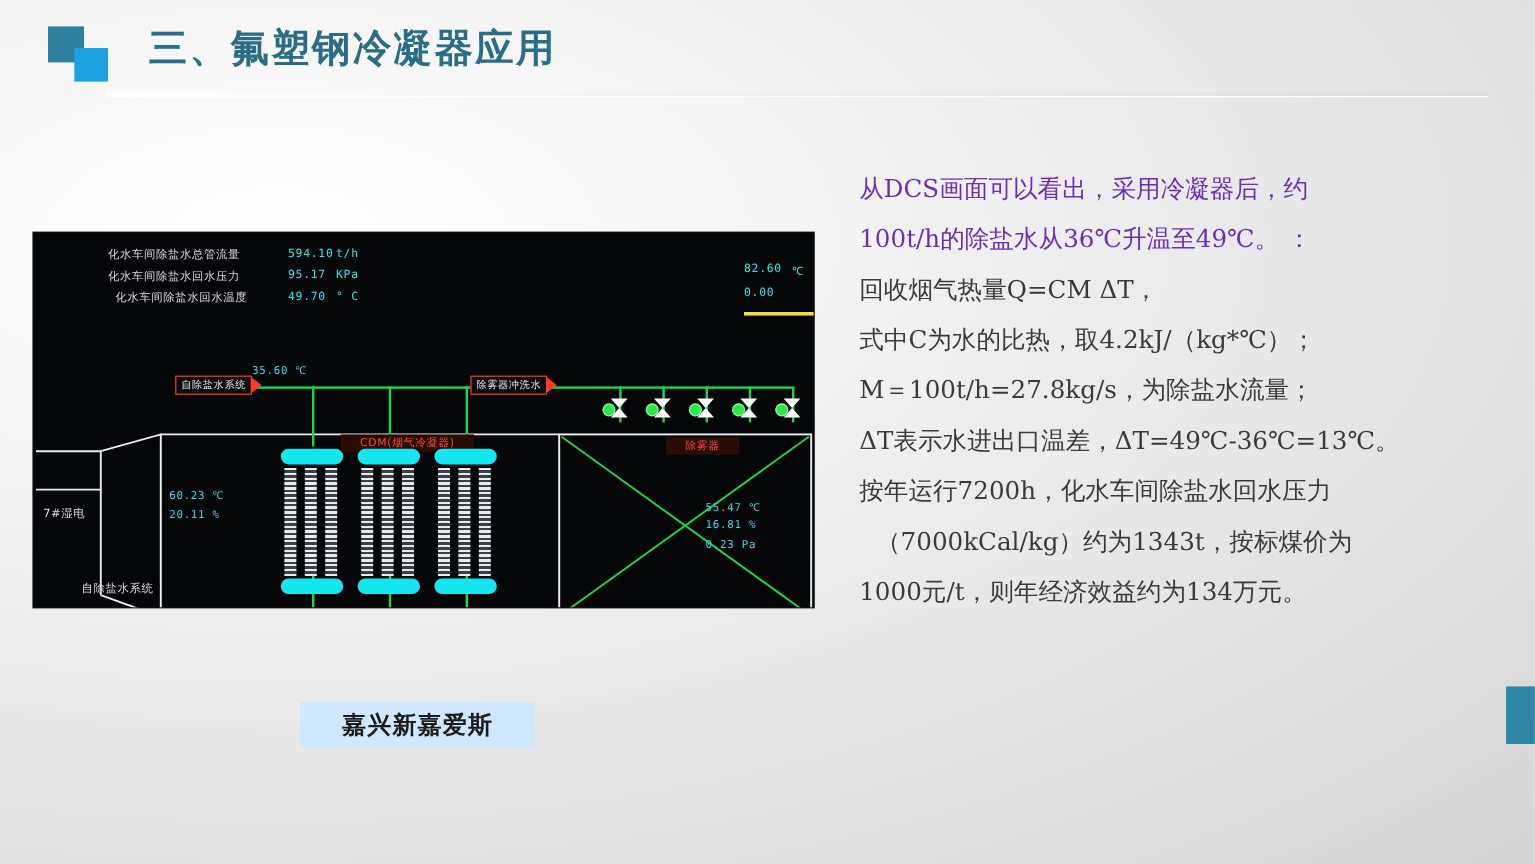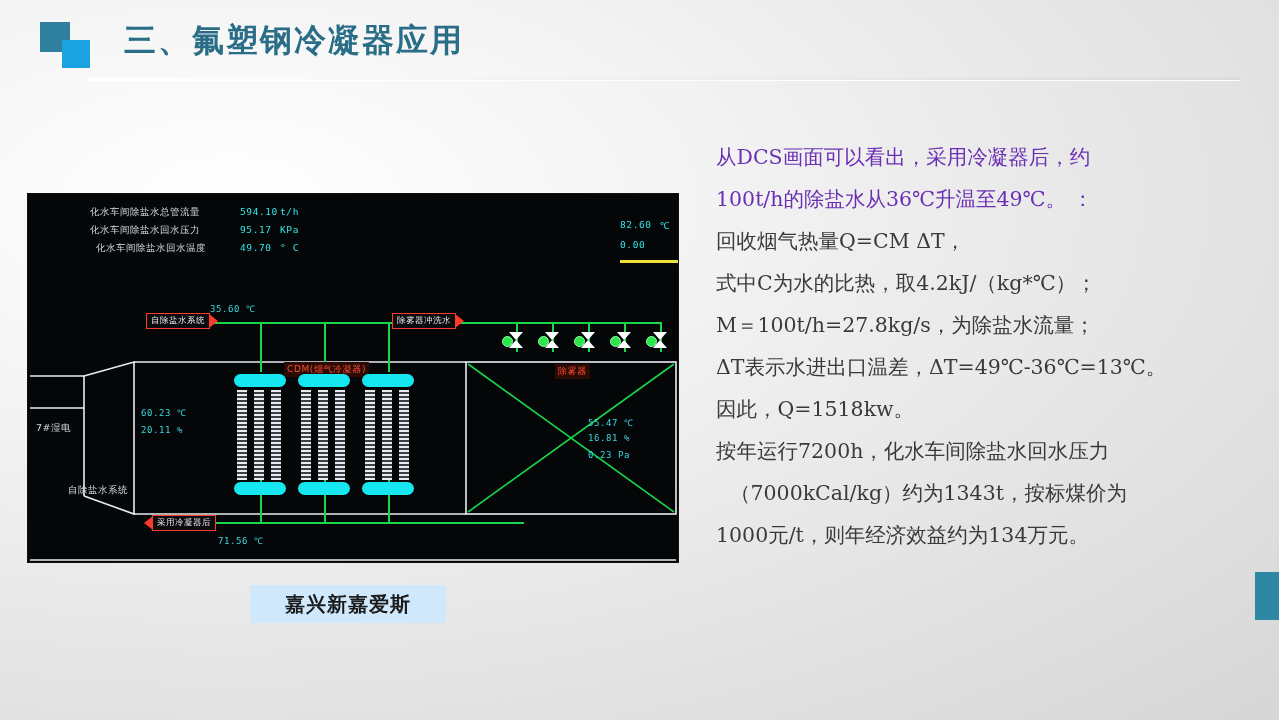--- a/index.html
+++ b/index.html
@@ -22,21 +22,21 @@
     font-family:"DejaVu Sans","Liberation Sans",sans-serif;
   }
   .hdr-rule{
     position:absolute;left:88px;top:77px;width:1152px;height:3px;
     background:linear-gradient(to right,#ffffff 0%,#fdfdfd 12%,#eceaea 60%,#dcdcdc 100%);
     box-shadow:0 1px 0 rgba(255,255,255,.9);
   }
 
   
   .dcs{
-    position:absolute;left:28px;top:194px;width:650px;height:368px;
+    position:absolute;left:28px;top:194px;width:650px;height:312px;
     background:#050608;overflow:hidden;
     box-shadow:0 0 0 1px #111;
   }
   .dcs *{box-sizing:border-box;}
   .dcs-txt{position:absolute;font-family:"DejaVu Sans Mono","Liberation Mono",monospace;white-space:nowrap;}
 
   .lbl-cn{color:#d8dce2;font-size:9.5px;font-family:"DejaVu Sans","Liberation Sans",sans-serif;letter-spacing:.5px;}
   .val-cy{color:#2ee8e8;font-size:9.5px;letter-spacing:.6px;}
   .val-cy2{color:#3ad8e0;font-size:9px;letter-spacing:.6px;}
 
@@ -55,21 +55,21 @@
   .redbox.left-arrow::before{
     content:"";position:absolute;left:-9px;top:50%;transform:translateY(-50%);
     border-top:7px solid transparent;border-bottom:7px solid transparent;border-right:9px solid #ff3a2a;
   }
   .redbox.right-arrow::after{
     content:"";position:absolute;right:-9px;top:50%;transform:translateY(-50%);
     border-top:7px solid transparent;border-bottom:7px solid transparent;border-left:9px solid #ff3a2a;
   }
   .redtext{position:absolute;color:#ff4b2e;font-size:9px;letter-spacing:.6px;
     font-family:"DejaVu Sans","Liberation Sans",sans-serif;}
-  .redtext.chip{background:#2a0b06;padding:1px 3px;}
+  .redtext.chip{background:#2a0b06;padding:1px 16px;}
   .cap{position:absolute;background:#16e6f0;border-radius:7px;height:13px;}
   .bundle{position:absolute;background:
       repeating-linear-gradient(to bottom,#e9ecef 0px,#e9ecef 2px,#3a4048 2px,#3a4048 4px);
   }
 
   
   .valve{position:absolute;width:14px;height:16px;}
   .valve .bow{position:absolute;left:0;top:0;width:0;height:0;
     border-left:7px solid transparent;border-right:7px solid transparent;border-top:8px solid #ffffff;}
   .valve .bow2{position:absolute;left:0;top:8px;width:0;height:0;
@@ -233,19 +233,18 @@
 
 <div class="caption">嘉兴新嘉爱斯</div>
 
 <div class="body-text">
   <div class="ln purple">从DCS画面可以看出，采用冷凝器后，约</div>
   <div class="ln purple">100t/h的除盐水从36℃升温至49℃。 ：</div>
   <div class="ln">回收烟气热量Q=CM ΔT，</div>
   <div class="ln">式中C为水的比热，取4.2kJ/（kg*℃）；</div>
   <div class="ln">M＝100t/h=27.8kg/s，为除盐水流量；</div>
   <div class="ln">ΔT表示水进出口温差，ΔT=49℃-36℃=13℃。</div>
-  <div class="ln">因此，Q=1518kw。</div>
   <div class="ln">按年运行7200h，化水车间除盐水回水压力</div>
   <div class="ln ind">（7000kCal/kg）约为1343t，按标煤价为</div>
   <div class="ln">1000元/t，则年经济效益约为134万元。</div>
 </div>
 
 <div class="accent"></div>
 
 </body></html>

